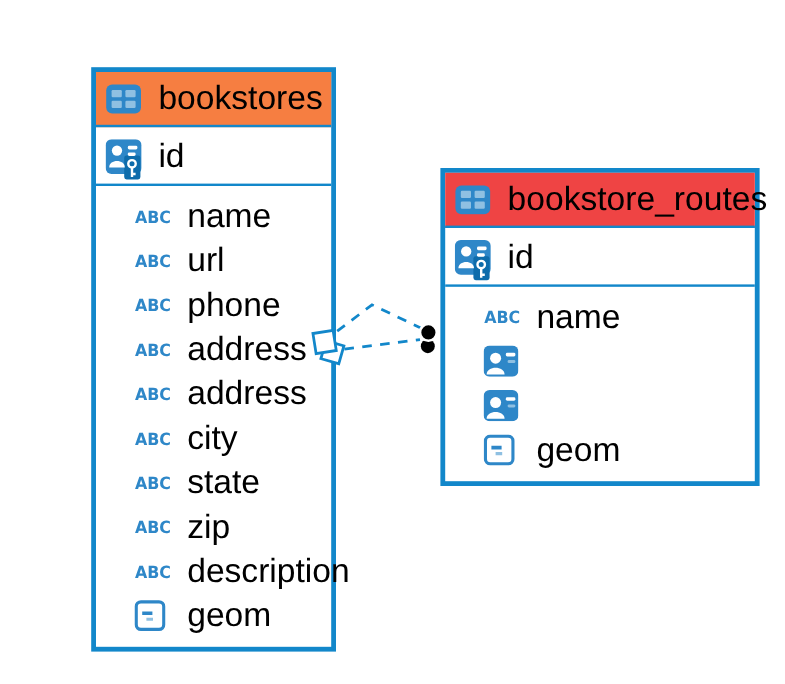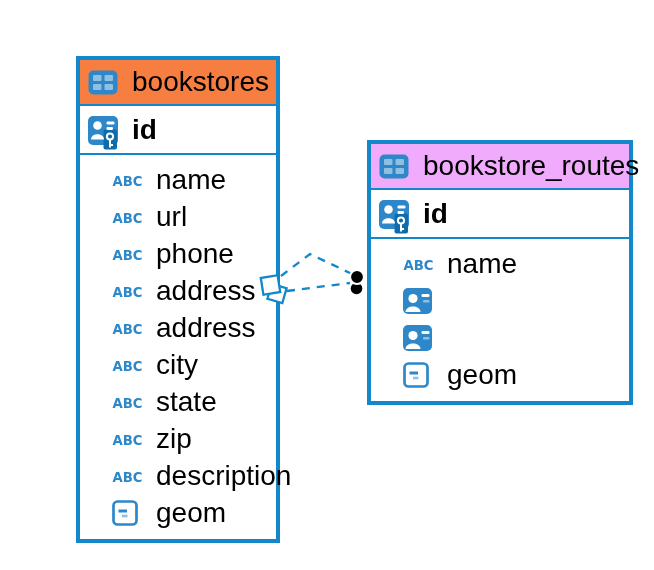--- a/index.html
+++ b/index.html
@@ -18,21 +18,21 @@
     white-space:nowrap;
   }
   .entity-header{
     display:flex;align-items:center;gap:8px;
     height:44px;padding:0 8px;
     border-bottom:2.5px solid var(--accent,#1287ca);
     font-size:28px;
   }
   .row{display:flex;align-items:center;gap:8px;padding:0 8px;}
   .pk-row{
-    height:47px;font-weight:bold;font-size:28px;
+    height:47px;font-weight:normal;font-size:28px;
     border-bottom:2.5px solid var(--accent,#1287ca);
   }
   .fields{padding:6px 0 8px 0;}
   .field-row{height:37px;font-size:28px;margin-left:24px;}
   .icon-cell{flex:0 0 36px;width:36px;display:flex;align-items:center;justify-content:flex-start;}
   .label{line-height:1;}
   #rel-layer{position:absolute;left:0;top:0;pointer-events:none;z-index:5;}
 </style>
 </head>
 <body style="--accent: #1287ca; --bg: #ffffff;">
@@ -147,21 +147,21 @@
                 <rect x="1.5" y="1.5" width="23" height="23" rx="4" fill="#fff" stroke="#2e87c8" stroke-width="2.7"></rect>
                 <line x1="6.5" y1="11" x2="15" y2="11" stroke="#2e87c8" stroke-width="3"></line>
                 <line x1="10" y1="16" x2="15.5" y2="16" stroke="#8fc0e2" stroke-width="2.6"></line>
               </svg>
             </span>
             <span class="label">geom</span>
           </div>
         </div>
       </div>
       <div class="entity" style="left: 367px; top: 140px; width: 266px;">
-        <div class="entity-header" style="background: #f0abfc;">
+        <div class="entity-header" style="background: #ef4444;">
           <span class="icon-cell">
             <svg width="30" height="25" viewBox="0 0 30 25">
               <rect x="0.5" y="0.5" width="29" height="24" rx="5" fill="#2e87c8"></rect>
               <rect x="5" y="5" width="8.5" height="6" rx="1" fill="#8fc0e2"></rect>
               <rect x="16.5" y="5" width="8.5" height="6" rx="1" fill="#8fc0e2"></rect>
               <rect x="5" y="14" width="8.5" height="6" rx="1" fill="#8fc0e2"></rect>
               <rect x="16.5" y="14" width="8.5" height="6" rx="1" fill="#8fc0e2"></rect>
             </svg>
           </span>
           <span class="label">bookstore_routes</span>

